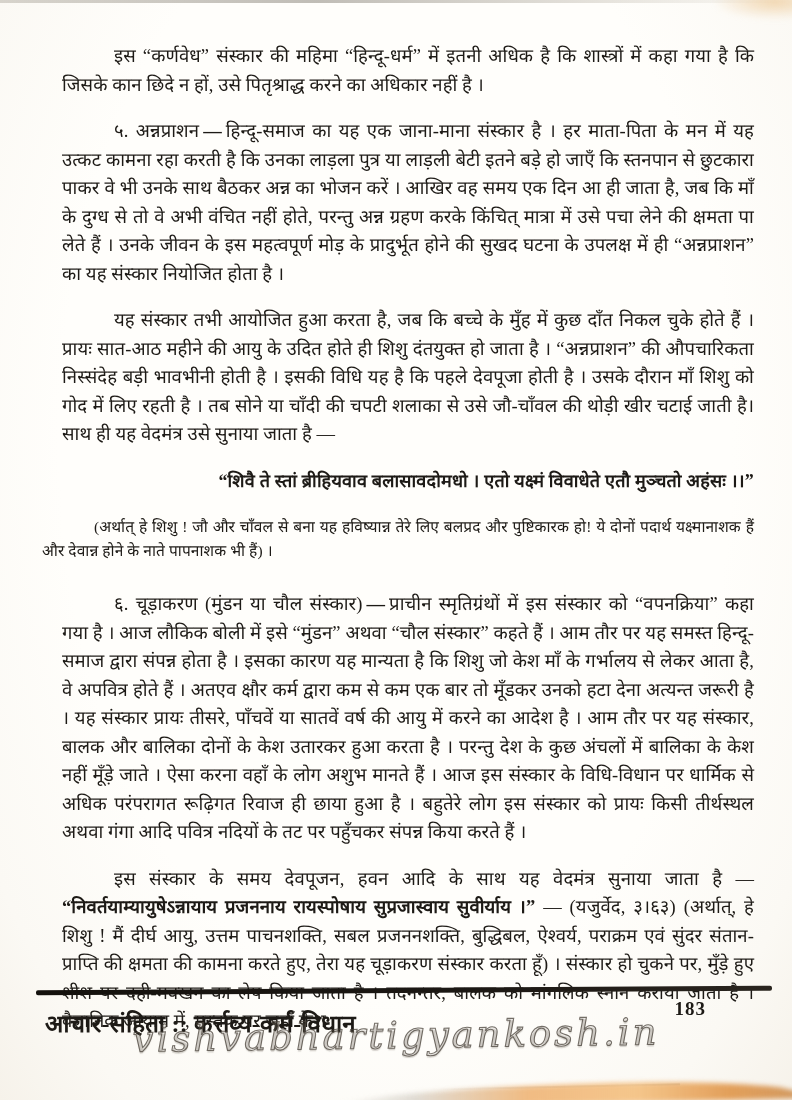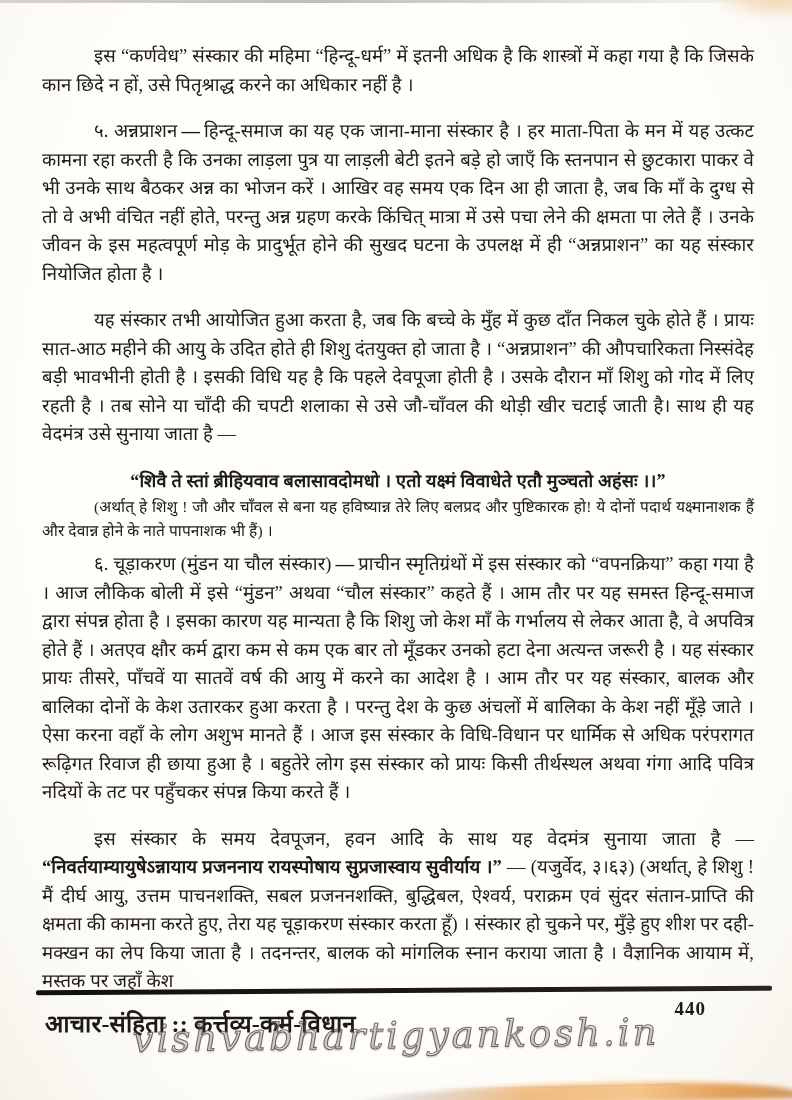--- a/index.html
+++ b/index.html
@@ -26,29 +26,29 @@
     background: radial-gradient(ellipse at 70% 30%, rgba(233,186,120,.55), rgba(233,186,120,0) 70%);
     filter: blur(3px);
   }
   .content {
     position: absolute; top: 42px; left: 42px; width: 712px;
     font-size: 18.5px; line-height: 28.5px;
     text-align: justify;
     letter-spacing: .1px;
   }
   .para { margin: 0 0 18px 0; }
-  .para.indent { text-indent: 52px; }
+  .para.indent { text-indent: 52px; margin-left: 20px; }
   .s-head { font-weight: normal; }
   .dash { font-weight: bold; padding: 0 4px; }
-  .verse-block { margin: 6px 0 0 0; text-align: center; text-indent: 0; }
+  .verse-block { margin: 6px 0 20px 0; text-align: right; text-indent: 0; }
   .verse-line { font-weight: bold; font-size: 18px; letter-spacing: .2px; }
   .verse-src { font-size: 17.5px; margin-top: 3px; }
   .meaning {
     font-size: 15.5px; line-height: 23.5px;
-    margin: 0 0 8px 0; text-indent: 52px;
+    margin: 0 0 28px 0; text-indent: 52px;
   }
   .mantra-bold { font-weight: bold; }
   .footer-rule {
     position: absolute; left: 36px; top: 988px; width: 736px; height: 4.5px;
     background: linear-gradient(90deg, #14110d 0%, #1c1814 60%, #2a251f 100%);
     transform: rotate(-0.35deg);
     border-radius: 2px;
   }
   .footer-title {
     position: absolute; left: 45px; top: 1006px;
@@ -111,20 +111,20 @@
     <p class="meaning"><span>(अर्थात् हे शिशु ! जौ और चाँवल से बना यह हविष्यान्न तेरे लिए बलप्रद और पुष्टिकारक हो! ये दोनों पदार्थ यक्ष्मानाशक हैं और देवान्न होने के नाते पापनाशक भी हैं) ।</span></p>
 
     <p class="para indent"><span class="s-head">६. चूड़ाकरण (मुंडन या चौल संस्कार)</span><span class="dash">—</span><span>प्राचीन स्मृतिग्रंथों में इस संस्कार को “वपनक्रिया” कहा गया है । आज लौकिक बोली में इसे “मुंडन” अथवा “चौल संस्कार” कहते हैं । आम तौर पर यह समस्त हिन्दू-समाज द्वारा संपन्न होता है । इसका कारण यह मान्यता है कि शिशु जो केश माँ के गर्भालय से लेकर आता है, वे अपवित्र होते हैं । अतएव क्षौर कर्म द्वारा कम से कम एक बार तो मूँडकर उनको हटा देना अत्यन्त जरूरी है । यह संस्कार प्रायः तीसरे, पाँचवें या सातवें वर्ष की आयु में करने का आदेश है । आम तौर पर यह संस्कार, बालक और बालिका दोनों के केश उतारकर हुआ करता है । परन्तु देश के कुछ अंचलों में बालिका के केश नहीं मूँड़े जाते । ऐसा करना वहाँ के लोग अशुभ मानते हैं । आज इस संस्कार के विधि-विधान पर धार्मिक से अधिक परंपरागत रूढ़िगत रिवाज ही छाया हुआ है । बहुतेरे लोग इस संस्कार को प्रायः किसी तीर्थस्थल अथवा गंगा आदि पवित्र नदियों के तट पर पहुँचकर संपन्न किया करते हैं ।</span></p>
 
     <p class="para indent"><span>इस संस्कार के समय देवपूजन, हवन आदि के साथ यह वेदमंत्र सुनाया जाता है — </span><span class="mantra-bold">“निवर्तयाम्यायुषेऽन्नायाय प्रजननाय रायस्पोषाय सुप्रजास्वाय सुवीर्याय ।”</span><span> — (यजुर्वेद, ३।६३) (अर्थात्, हे शिशु ! मैं दीर्घ आयु, उत्तम पाचनशक्ति, सबल प्रजननशक्ति, बुद्धिबल, ऐश्वर्य, पराक्रम एवं सुंदर संतान-प्राप्ति की क्षमता की कामना करते हुए, तेरा यह चूड़ाकरण संस्कार करता हूँ) । संस्कार हो चुकने पर, मुँड़े हुए शीश पर दही-मक्खन का लेप किया जाता है । तदनन्तर, बालक को मांगलिक स्नान कराया जाता है । वैज्ञानिक आयाम में, मस्तक पर जहाँ केश</span></p>
 
   </main>
 
   <div class="footer-rule"></div>
   <div class="footer-title">आचार-संहिता :: कर्त्तव्य-कर्म-विधान</div>
-  <div class="page-number">440</div>
+  <div class="page-number">183</div>
 
   <div class="watermark">vishvabhartigyankosh.in</div>
 
   <div class="bottom-scan-thread"></div>
   <div class="bottom-scan-strip"></div>
 
 </div>
 
 </body></html>

